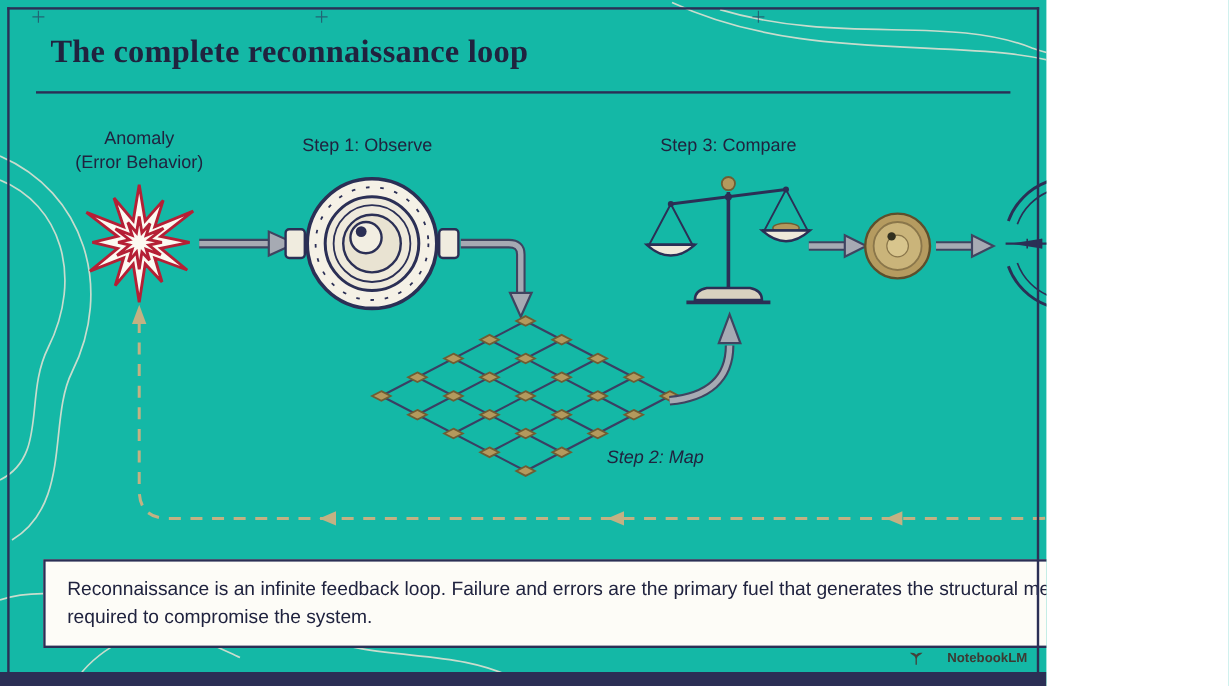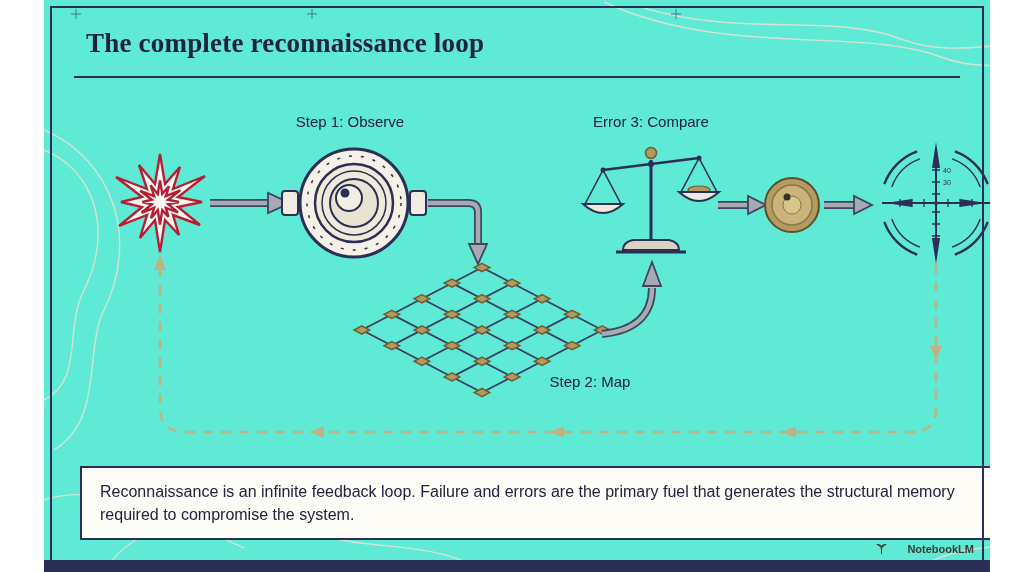--- a/index.html
+++ b/index.html
@@ -1,19 +1,19 @@
 <!DOCTYPE html>
 <html><head>
 <meta charset="utf-8">
 <style>
   html,body { margin:0; padding:0; }
   .canvas {
-    position:relative; width:946px; height:572px;
-    background:#5eead4; overflow:hidden;
-    font-family:"Liberation Sans", sans-serif; color:#20233f;margin-left:44px;
+    position:relative; width:872px; height:572px;
+    background:#14b8a6; overflow:hidden;
+    font-family:"Liberation Sans", sans-serif; color:#20233f;
   }
   .bg-svg, .art-svg { position:absolute; left:0; top:0; }
   .frame-line { position:absolute; background:#2b2f55; z-index:5; }
   .frame-left  { left:6px; top:6px; bottom:12px; width:2px; }
   .frame-right { right:6px; top:6px; bottom:12px; width:2px; }
   .frame-top   { left:6px; right:6px; top:6px; height:2px; }
   .frame-bottom{ left:0; right:0; bottom:0; height:12px; }
   .title {
     position:absolute; left:42px; top:28px; z-index:4;
     font-family:"Liberation Serif", serif; font-size:27px; font-weight:600;
@@ -198,23 +198,27 @@
   </svg>
 
   <div class="frame-line frame-left"></div>
   <div class="frame-line frame-right"></div>
   <div class="frame-line frame-top"></div>
   <div class="frame-line frame-bottom"></div>
 
   <div class="title">The complete reconnaissance loop</div>
   <div class="title-rule"></div>
 
+  <div class="label" style="left:116px; top:106px;">
+    <div>Anomaly</div>
+    <div>(Error Behavior)</div>
+  </div>
   <div class="label" style="left:306px; top:112px;">Step 1: Observe</div>
-  <div class="label" style="left:546px; top:372px;">Step 2: Map</div>
-  <div class="label" style="left:607px; top:112px;">Error 3: Compare</div>
+  <div class="label" style="left:546px; top:372px;font-style:italic;">Step 2: Map</div>
+  <div class="label" style="left:607px; top:112px;">Step 3: Compare</div>
 
   <div class="summary-box">
     <span>Reconnaissance is an infinite feedback loop. Failure and errors are the primary fuel that generates the structural memory required to compromise the system.</span>
   </div>
 
   <div class="footer">
     <svg width="11" height="12" viewBox="0 0 11 12">
       <path d="M5.5 11 V4 M5.5 6 C5.5 3, 3 3, 1.5 1.5 C4.5 1.5, 5.5 3, 5.5 5 M5.5 6 C5.5 3, 8 3, 9.5 1.5 C6.5 1.5, 5.5 3, 5.5 5" stroke="#44403a" fill="none" stroke-width="1.1"></path>
     </svg>
     <span>NotebookLM</span>

